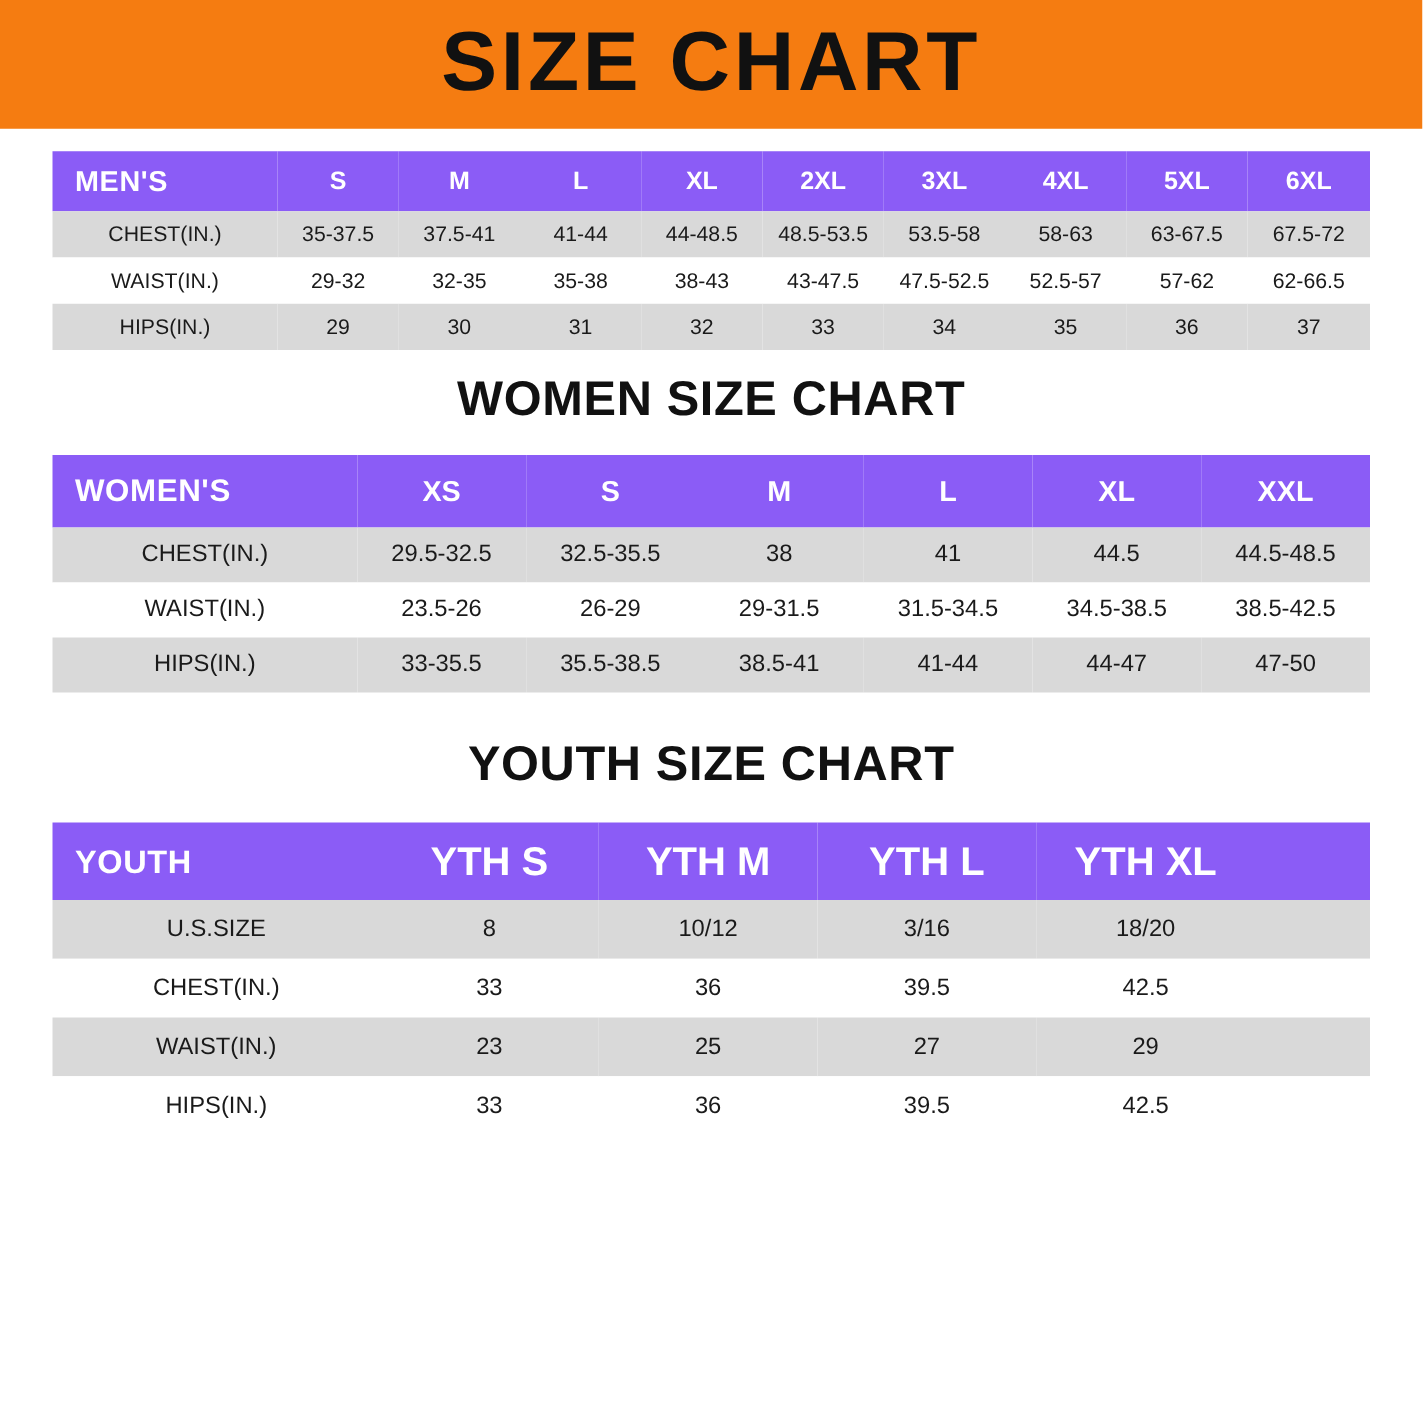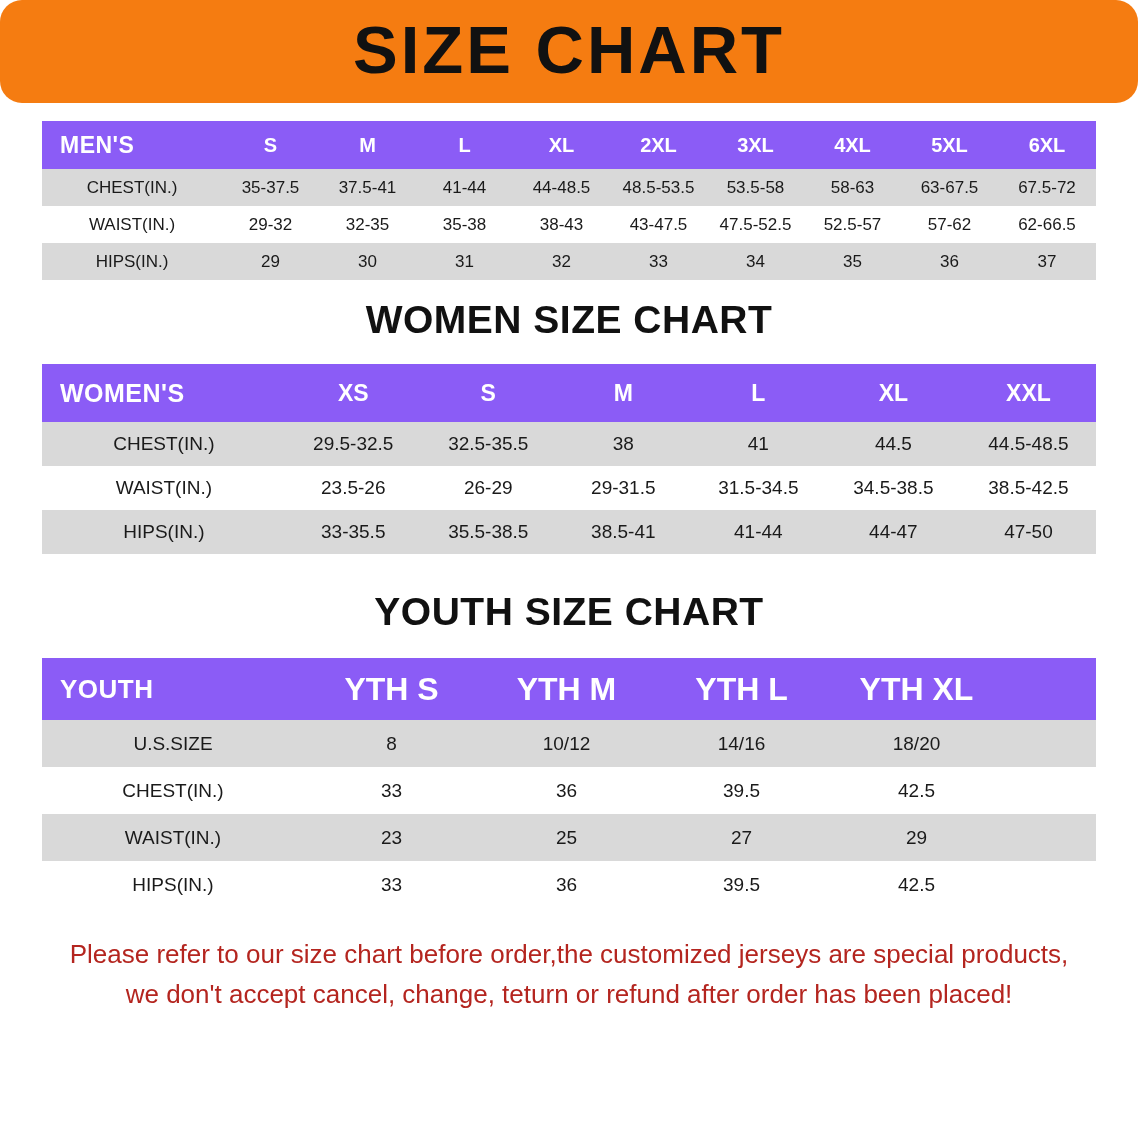--- a/index.html
+++ b/index.html
@@ -20,21 +20,20 @@
     background: #fff;
   }
 
   
   .banner {
     height: 103px;
     background: #f57c11;
     display: flex;
     align-items: center;
     justify-content: center;
-    border-radius: 22px;
   }
   .banner-title {
     font-family: "Liberation Sans", sans-serif;
     font-weight: bold;
     font-size: 67px;
     letter-spacing: 3px;
     color: #111111;
     line-height: 1;
     margin-top: -4px;
   }
@@ -269,21 +268,21 @@
           <th>YTH L</th>
           <th>YTH XL</th>
           <th></th>
         </tr>
       </thead>
       <tbody>
         <tr class="shade">
           <td class="rowlabel">U.S.SIZE</td>
           <td>8</td>
           <td>10/12</td>
-          <td>14/16</td>
+          <td>3/16</td>
           <td>18/20</td>
           <td></td>
         </tr>
         <tr class="plain">
           <td class="rowlabel">CHEST(IN.)</td>
           <td>33</td>
           <td>36</td>
           <td>39.5</td>
           <td>42.5</td>
           <td></td>
@@ -301,18 +300,14 @@
           <td>33</td>
           <td>36</td>
           <td>39.5</td>
           <td>42.5</td>
           <td></td>
         </tr>
       </tbody>
     </table>
   </div>
 
-  <div class="note">
-    <div>Please refer to our size chart before order,the customized jerseys are special products,</div>
-    <div>we don't accept cancel, change, teturn or refund after order has been placed!</div>
-  </div>
 
 </div>
 
 </body></html>

